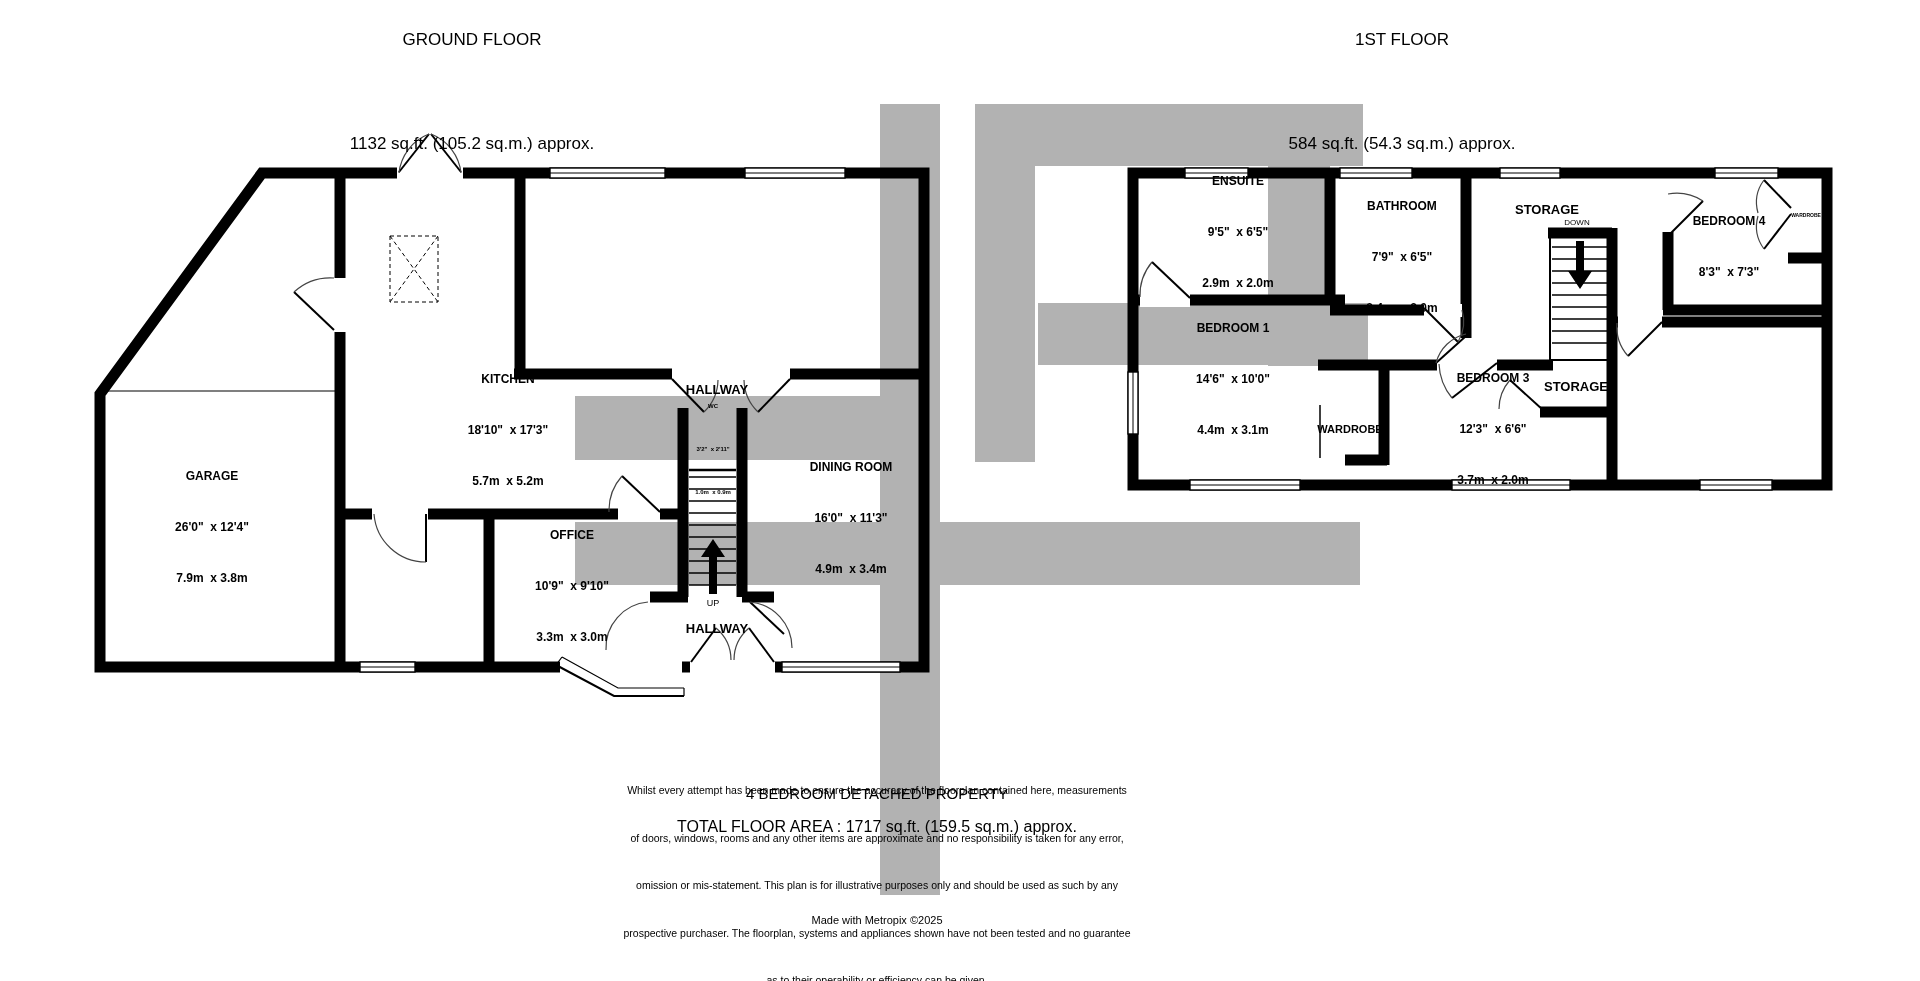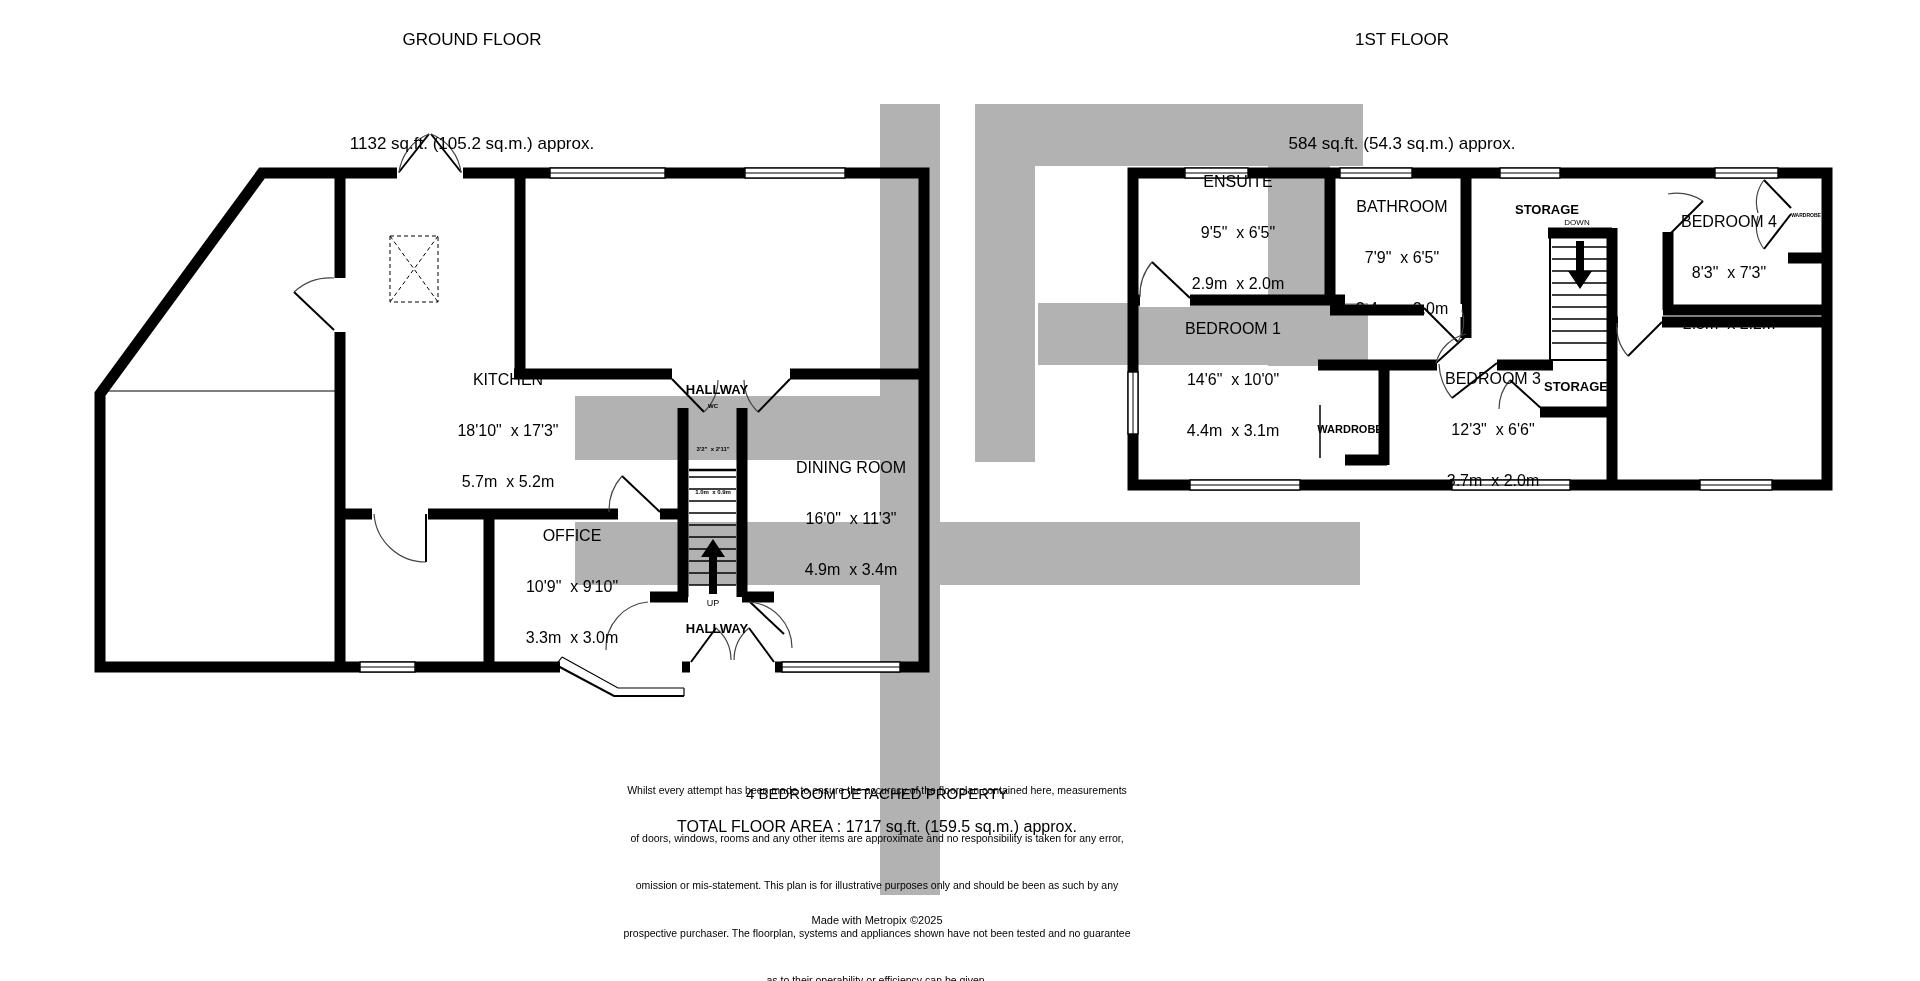--- a/index.html
+++ b/index.html
@@ -2,21 +2,21 @@
 <html><head>
 <meta charset="utf-8">
 <style>
   html,body{margin:0;padding:0;background:#fff;}
   #stage{position:relative;width:1920px;height:981px;background:#fff;overflow:hidden;
          font-family:"Liberation Sans",sans-serif;}
   .wm{position:absolute;background:#b2b2b2;z-index:1;}
   #plan-svg{position:absolute;left:0;top:0;z-index:2;}
   .lbl{position:absolute;transform:translate(-50%,-50%);text-align:center;color:#000;
        z-index:3;white-space:pre;}
-  .room div{font-size:16px;line-height:15px;font-weight:normal;}
+  .room div{font-size:12px;line-height:15px;font-weight:bold;}
   .hall{font-size:13px;font-weight:bold;}
   .tiny div{font-size:6px;line-height:7px;font-weight:bold;}
   .ward1{font-size:11px;font-weight:bold;}
   .ward4{font-size:5px;font-weight:bold;}
   .updown{font-size:9px;font-weight:normal;}
   .title div{font-size:17px;line-height:21px;font-weight:normal;margin-top:47px;}
   .foot1{font-size:15px;}
   .foot2{font-size:16px;}
   .disc div{font-size:10.5px;line-height:11.6px;}
   .credit{font-size:11px;}
@@ -243,20 +243,25 @@
   <div class="lbl title" style="left:1402px;top:68px">
     <div>1ST FLOOR</div>
     <div>584 sq.ft. (54.3 sq.m.) approx.</div>
   </div>
 
   <div class="lbl room" style="left:508px;top:430px">
     <div>KITCHEN</div>
     <div>18'10"  x 17'3"</div>
     <div>5.7m  x 5.2m</div>
   </div>
+  <div class="lbl room" style="left:212px;top:527px">
+    <div>GARAGE</div>
+    <div>26'0"  x 12'4"</div>
+    <div>7.9m  x 3.8m</div>
+  </div>
   <div class="lbl room" style="left:572px;top:586px">
     <div>OFFICE</div>
     <div>10'9"  x 9'10"</div>
     <div>3.3m  x 3.0m</div>
   </div>
   <div class="lbl room" style="left:851px;top:518px">
     <div>DINING ROOM</div>
     <div>16'0"  x 11'3"</div>
     <div>4.9m  x 3.4m</div>
   </div>
@@ -298,19 +303,19 @@
   <div class="lbl updown" style="left:1577px;top:222px;font-size:8px">DOWN</div>
   <div class="lbl hall" style="left:1576px;top:386px">STORAGE</div>
   <div class="lbl ward1" style="left:1350px;top:429px">WARDROBE</div>
   <div class="lbl ward4" style="left:1806px;top:215px">WARDROBE</div>
 
   <div class="lbl foot1" style="left:877px;top:793px">4 BEDROOM DETACHED PROPERTY</div>
   <div class="lbl foot2" style="left:877px;top:827px">TOTAL FLOOR AREA : 1717 sq.ft. (159.5 sq.m.) approx.</div>
   <div class="lbl disc" style="left:877px;top:886px">
     <div>Whilst every attempt has been made to ensure the accuracy of the floorplan contained here, measurements</div>
     <div>of doors, windows, rooms and any other items are approximate and no responsibility is taken for any error,</div>
-    <div>omission or mis-statement. This plan is for illustrative purposes only and should be been as such by any</div>
+    <div>omission or mis-statement. This plan is for illustrative purposes only and should be used as such by any</div>
     <div>prospective purchaser. The floorplan, systems and appliances shown have not been tested and no guarantee</div>
     <div>as to their operability or efficiency can be given.</div>
   </div>
   <div class="lbl credit" style="left:877px;top:920px">Made with Metropix ©2025</div>
 
 </div>
 
 </body></html>

